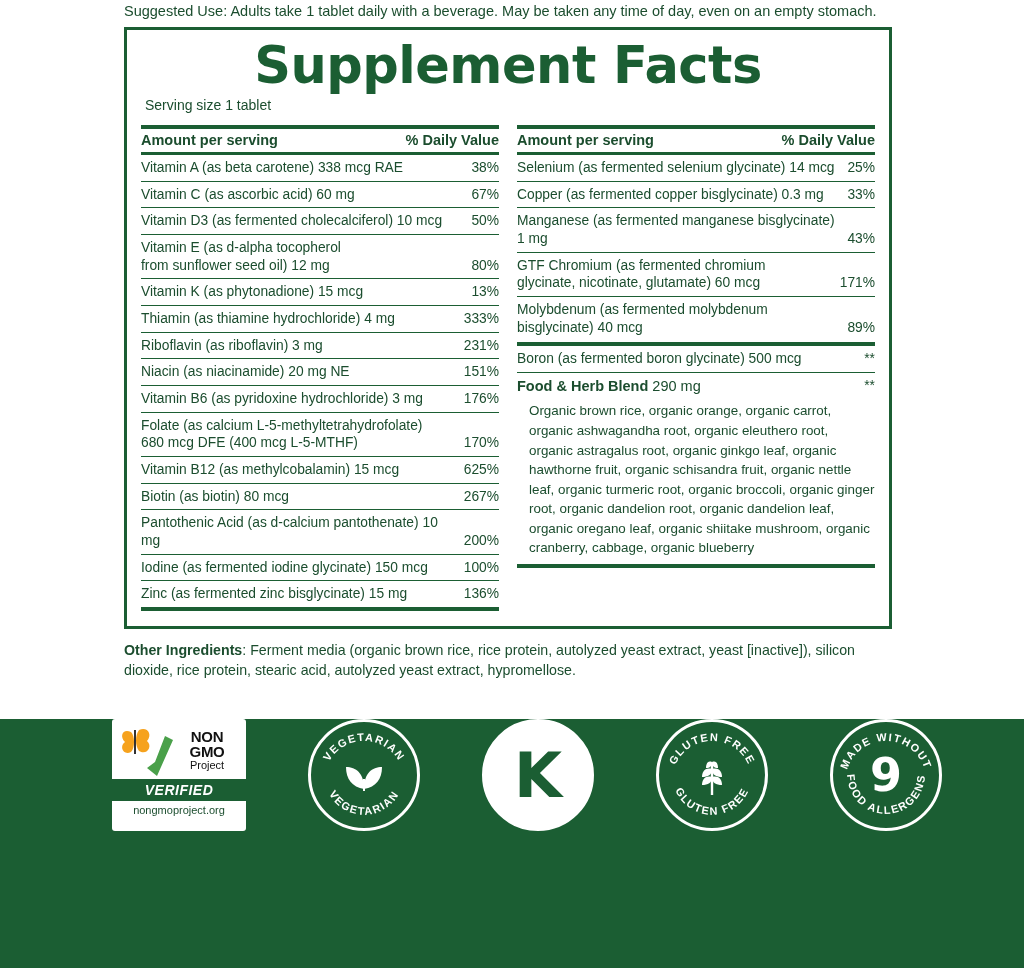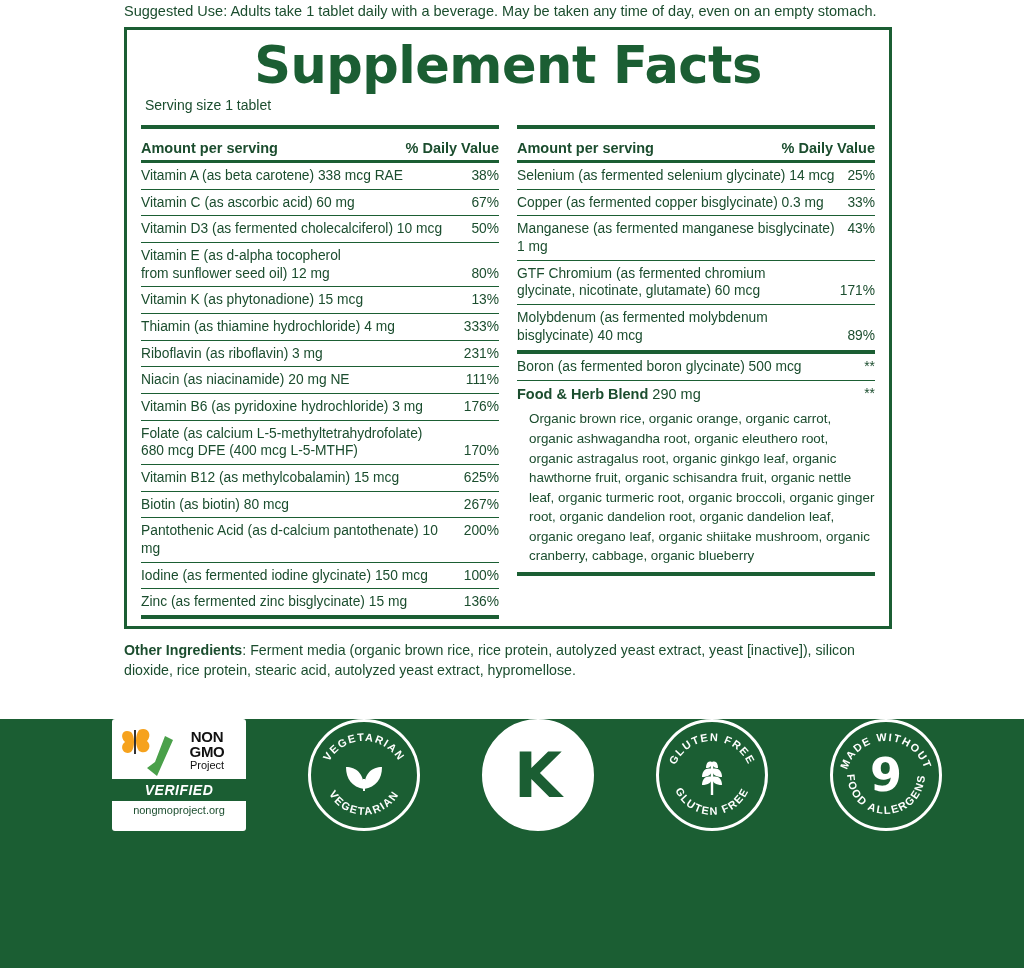--- a/index.html
+++ b/index.html
@@ -66,26 +66,26 @@
   .col { width: 363px; }
 
   .rule-thick { border-top: 4px solid #1b5e33; }
   .rule-med   { border-top: 2px solid #1b5e33; }
 
   .hdr-row {
     display: flex;
     justify-content: space-between;
     font-weight: bold;
     font-size: 14.5px;
-    padding: 11px 0 4px 0;
+    padding: 3px 0 4px 0;
   }
   .row {
     display: flex;
     justify-content: space-between;
-    align-items: flex-start;
+    align-items: flex-end;
     font-size: 13.8px;
     line-height: 1.28;
     padding: 4px 0 4px 0;
     border-top: 1px solid #1b5e33;
   }
   .row .nm { padding-right: 8px; }
   .row .dv { white-space: nowrap; text-align: right; }
   .row.multi .dv { align-self: flex-end; }
 
   .blend-title { font-weight: bold; font-size: 14.5px; }
@@ -266,21 +266,21 @@
             <div class="row">
               <span class="nm">Thiamin (as thiamine hydrochloride) 4 mg</span>
               <span class="dv">333%</span>
             </div>
             <div class="row">
               <span class="nm">Riboflavin (as riboflavin) 3 mg</span>
               <span class="dv">231%</span>
             </div>
             <div class="row">
               <span class="nm">Niacin (as niacinamide) 20 mg NE</span>
-              <span class="dv">111%</span>
+              <span class="dv">151%</span>
             </div>
             <div class="row">
               <span class="nm">Vitamin B6 (as pyridoxine hydrochloride) 3 mg</span>
               <span class="dv">176%</span>
             </div>
             <div class="row multi">
               <span class="nm">Folate (as calcium L-5-methyltetrahydrofolate)<br>680 mcg DFE (400 mcg L-5-MTHF)</span>
               <span class="dv">170%</span>
             </div>
             <div class="row">

